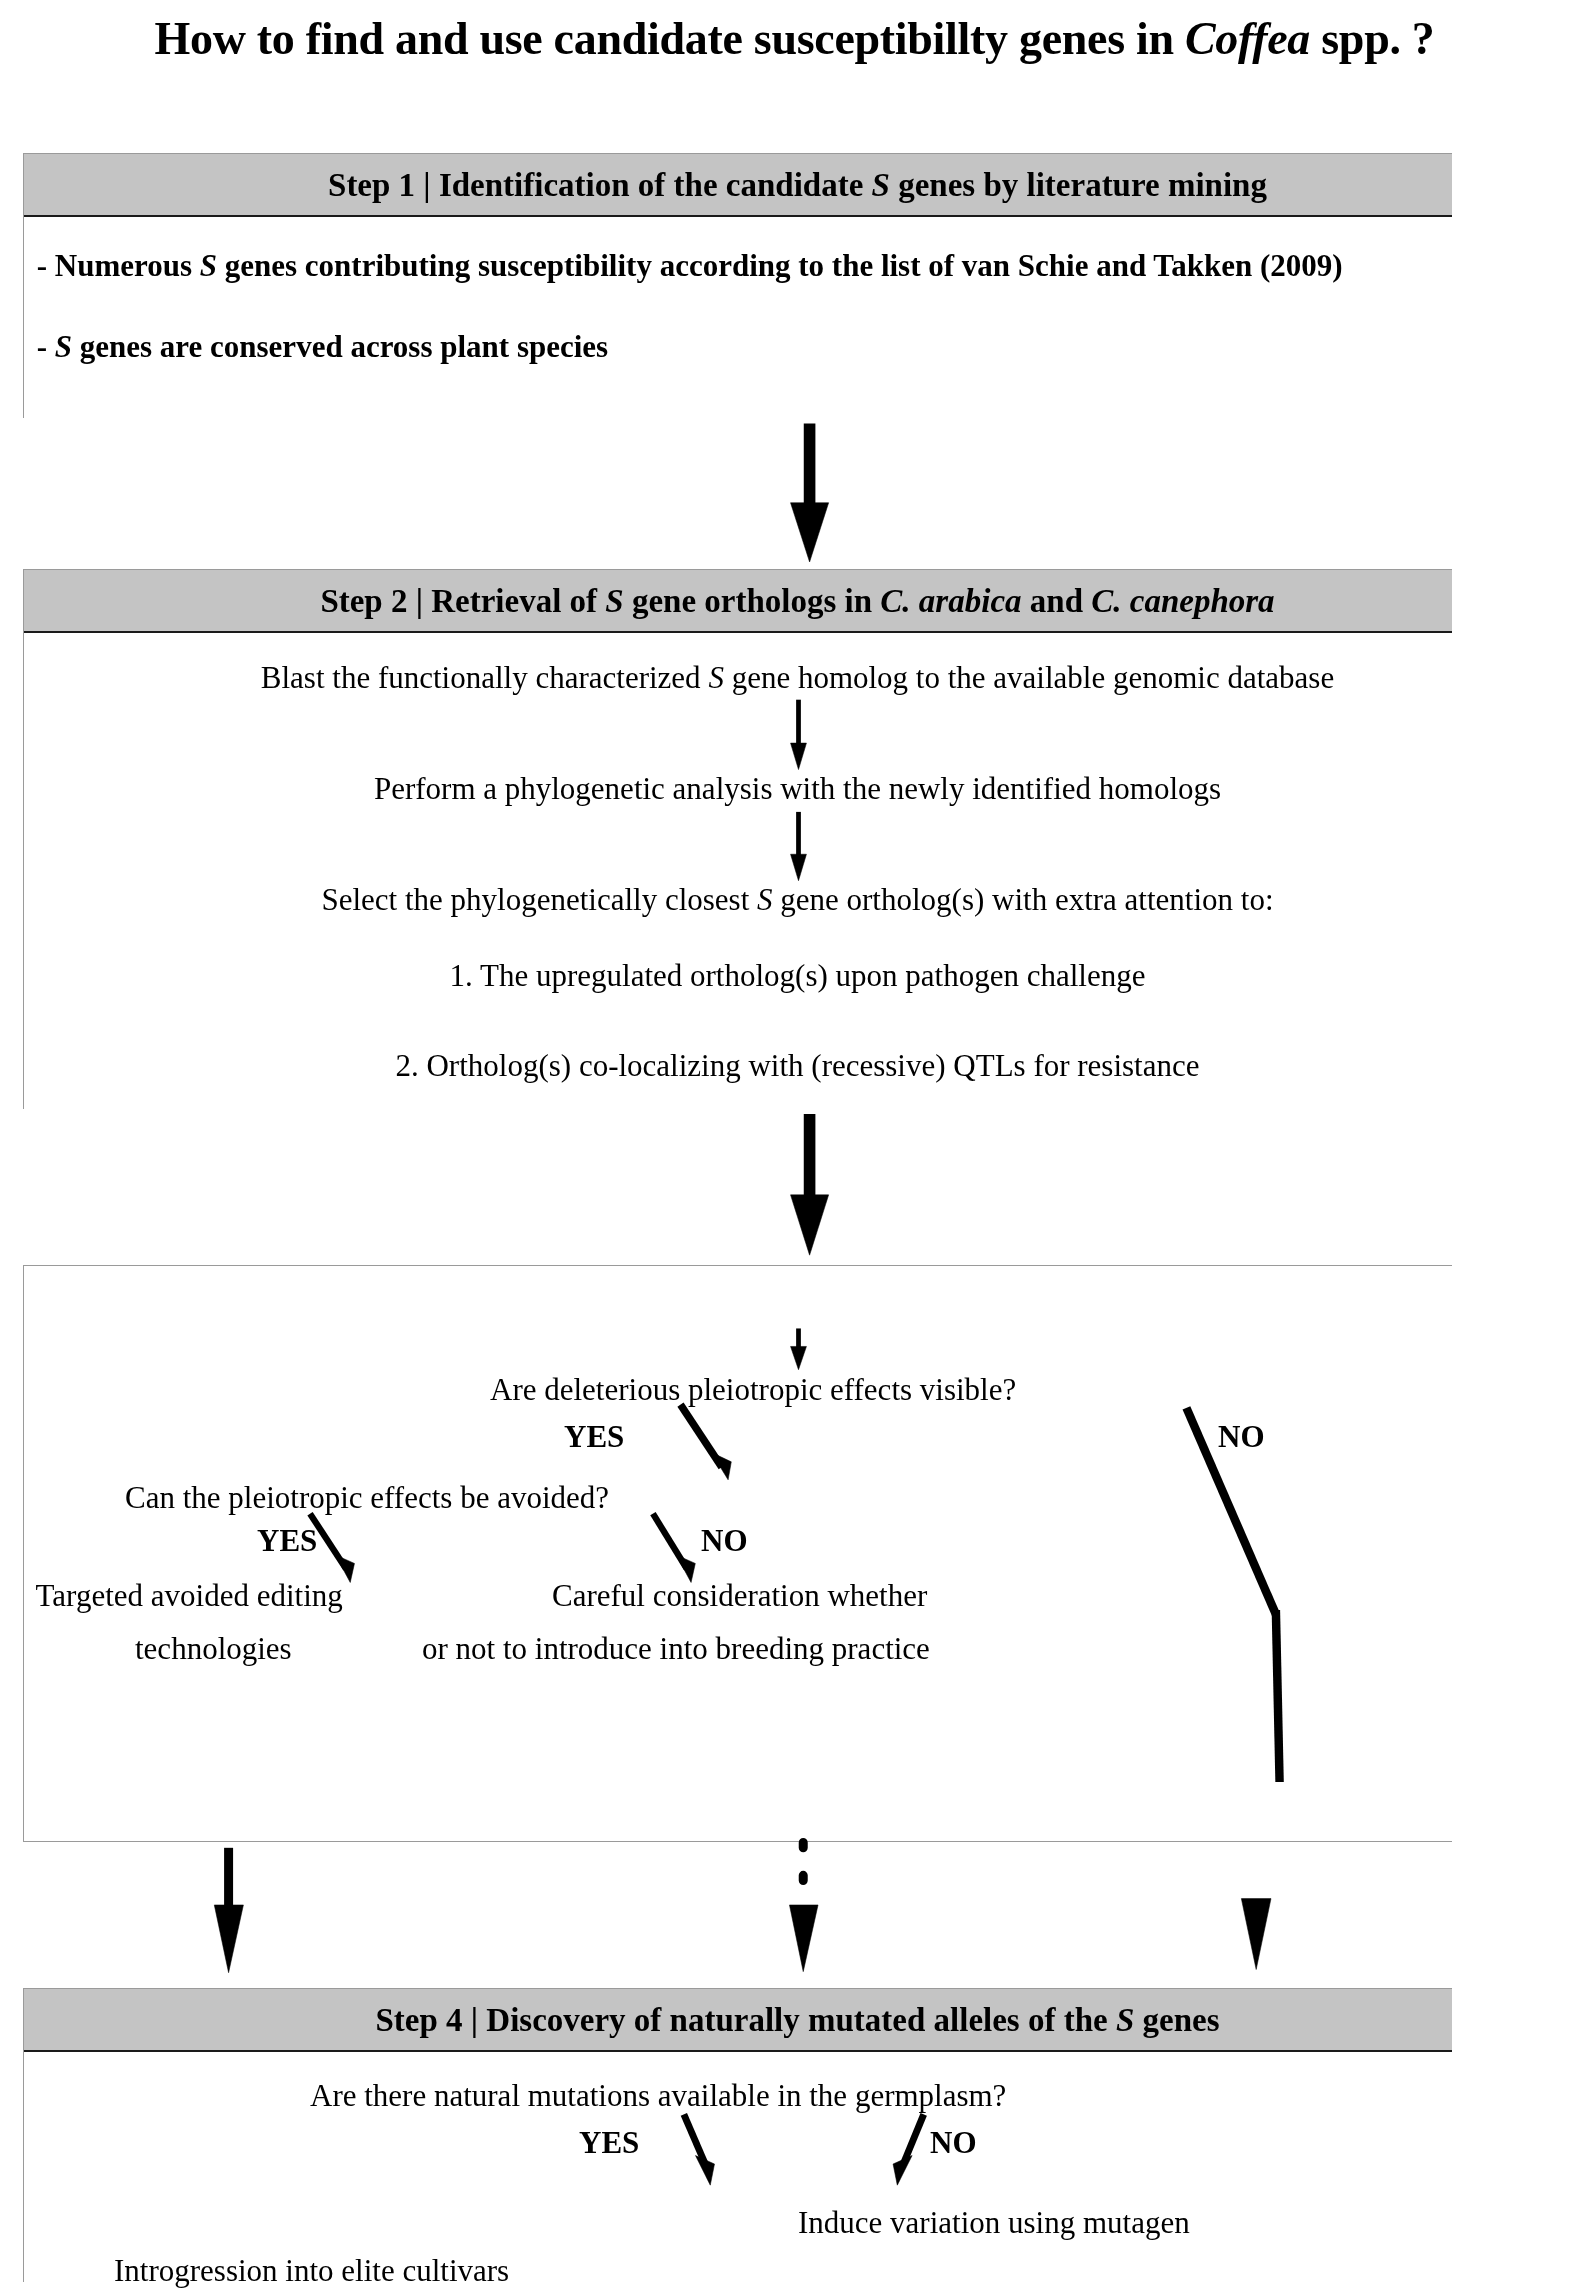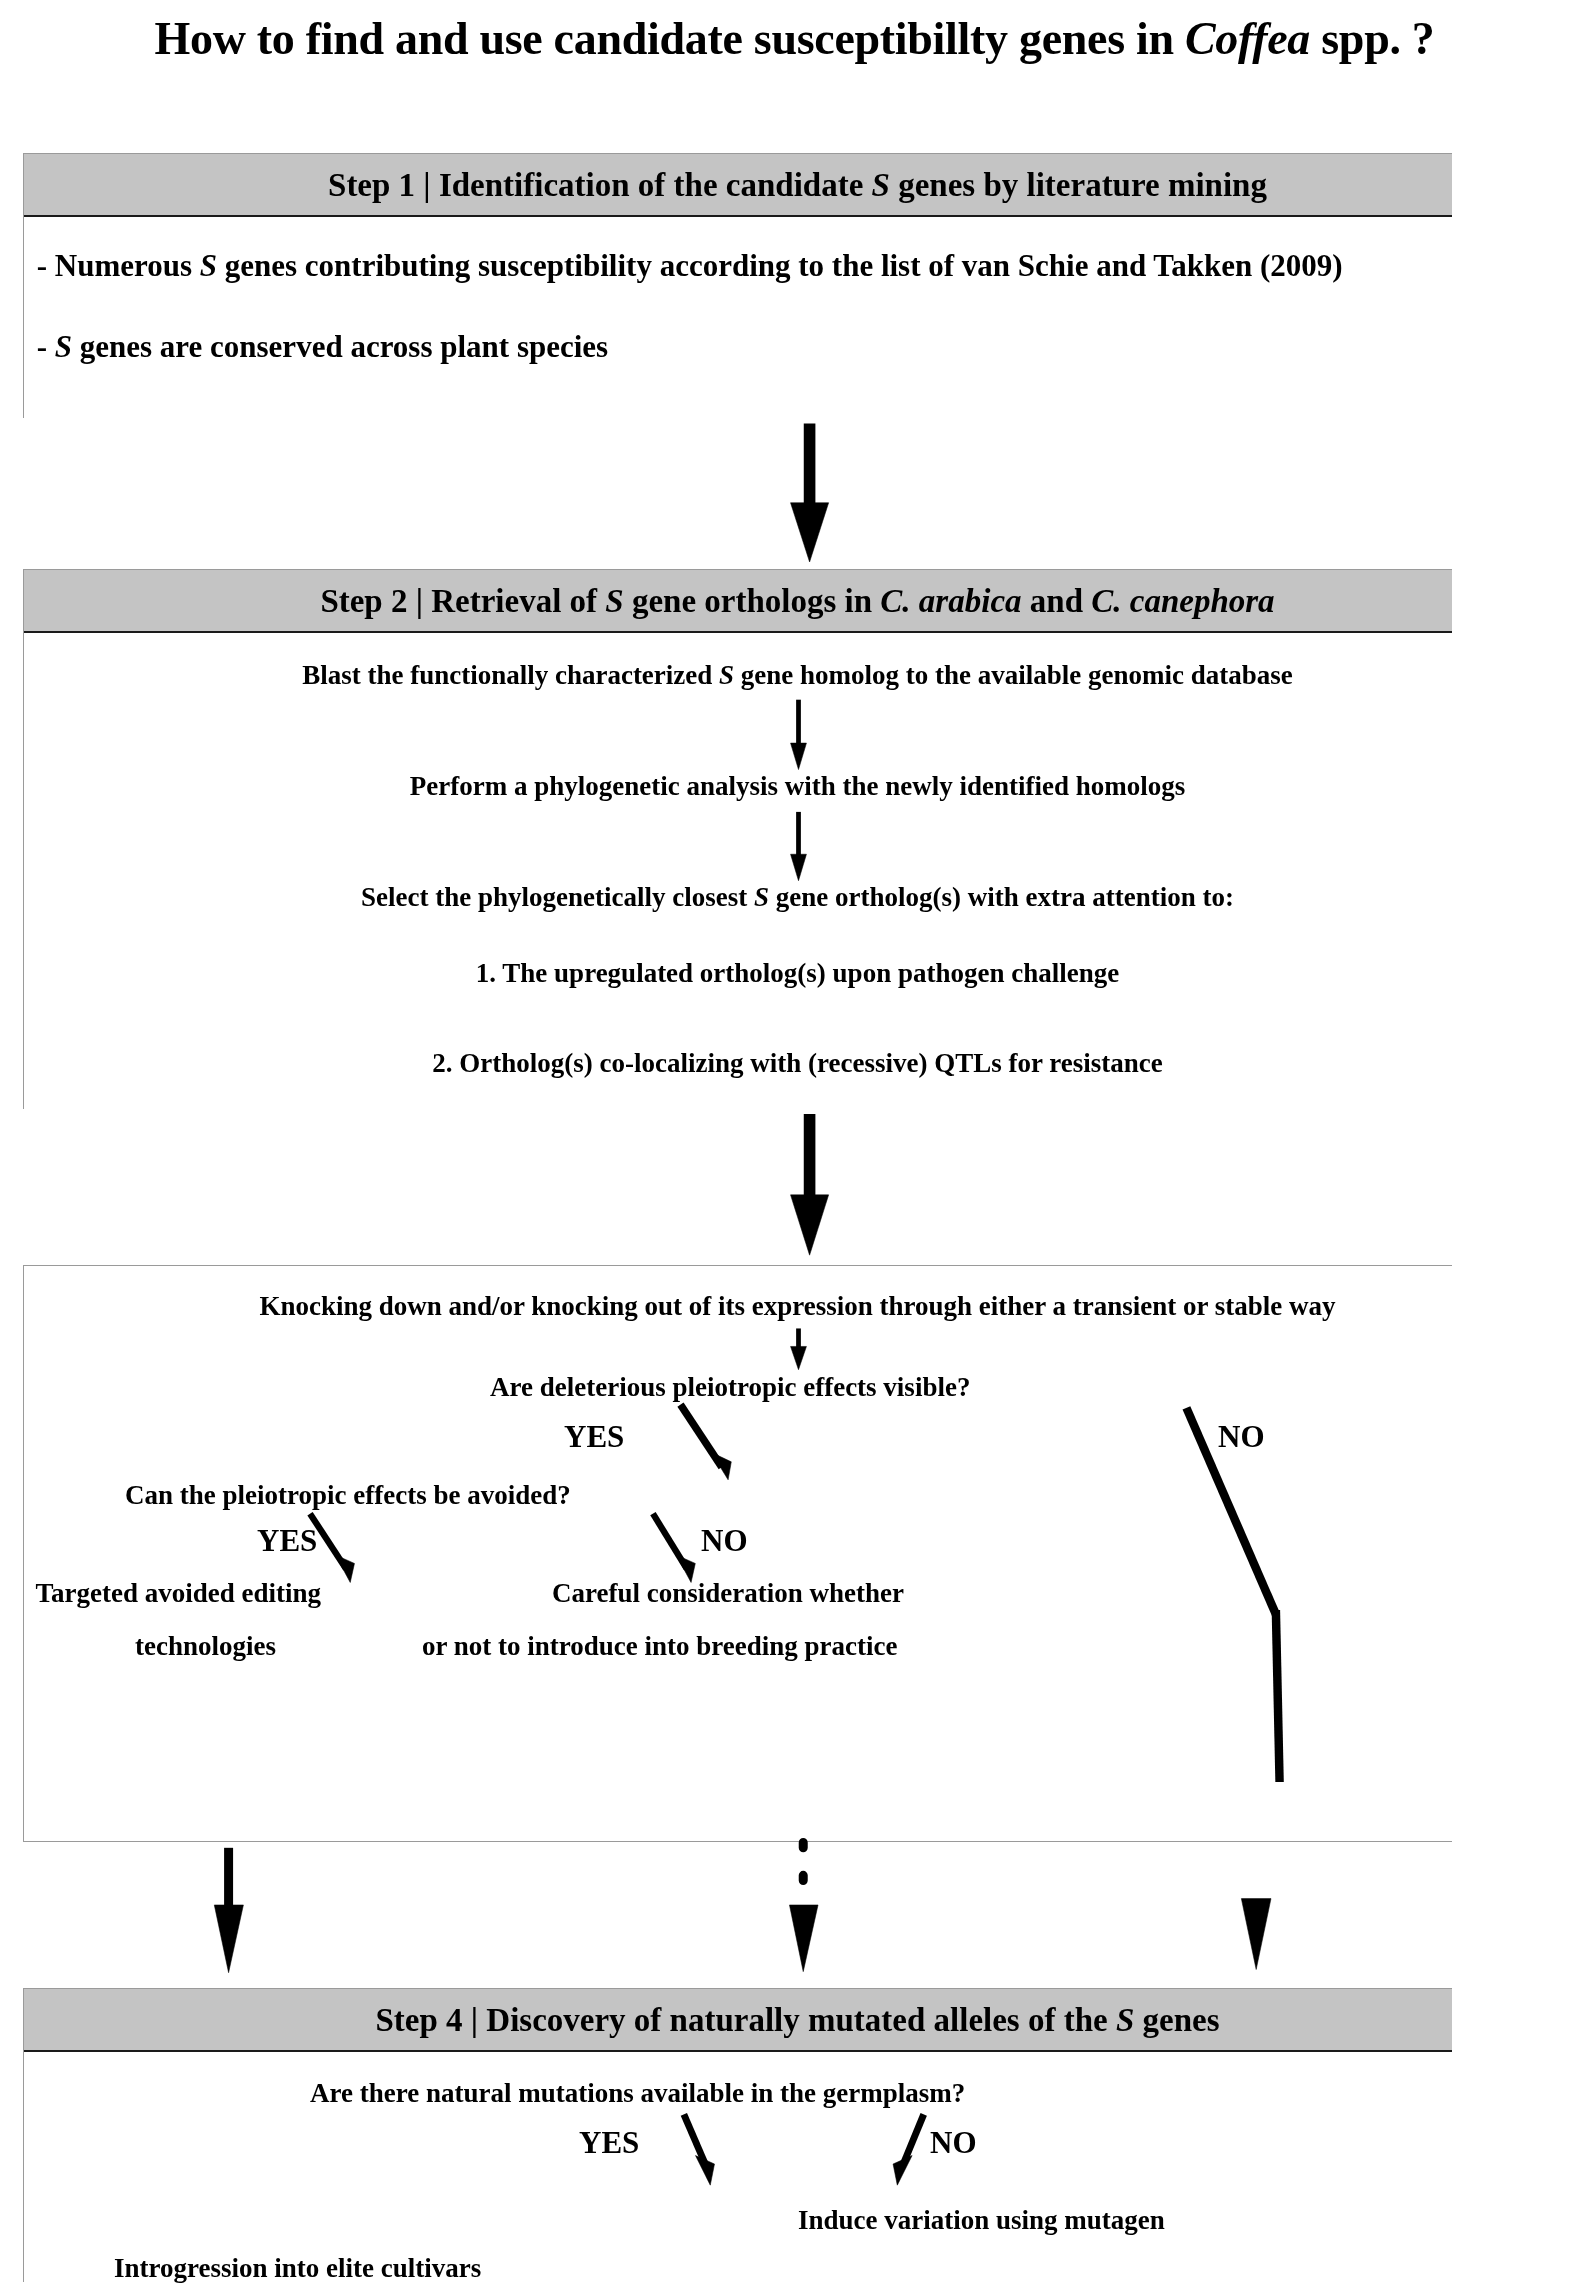--- a/index.html
+++ b/index.html
@@ -53,22 +53,22 @@
     white-space: nowrap;
   }
   .step-header i { font-style: italic; }
   .step-body {
     position: relative;
     background: #ffffff;
   }
 
   .line {
     position: absolute;
-    font-size: 27px;
-    font-weight: bold;
+    font-size: 31px;
+    font-weight: normal;
     white-space: nowrap;
   }
   .line i { font-style: italic; }
   .line.center {
     left: 0;
     width: 100%;
     text-align: center;
   }
 
   .bullet-line {
@@ -148,23 +148,20 @@
           <polygon points="1448,208 1478,208 1463,258"></polygon>
           <line x1="1463" y1="338" x2="1463" y2="424" stroke-width="9"></line>
           <polygon points="1448,418 1478,418 1463,468"></polygon>
         </g>
       </svg>
     </div>
   </div>
 
   <div class="step-box" style="top:1265px; height:577px;">
     <div class="step-body" style="height:516px;">
-      <div class="line center" style="top:25.4px;">
-        <span>Knocking down and/or knocking out of its expression through either a transient or stable way</span>
-      </div>
       <div class="line" style="left:466px; top:106px;">
         <span>Are deleterious pleiotropic effects visible?</span>
       </div>
       <div class="yn-label" style="left:540px; top:153px;">
         <span>YES</span>
       </div>
       <div class="yn-label" style="left:1194px; top:153px;">
         <span>NO</span>
       </div>
       <div class="line" style="left:101px; top:214px;">

